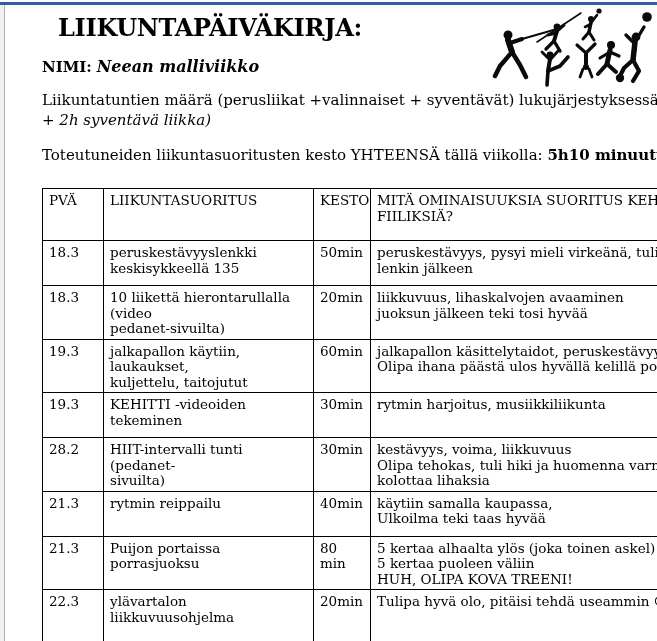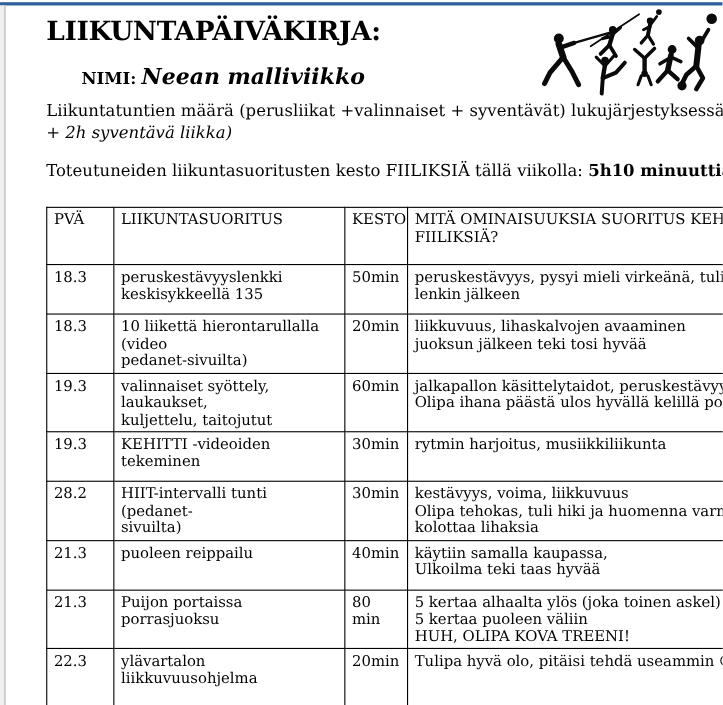--- a/index.html
+++ b/index.html
@@ -3,24 +3,24 @@
 <meta charset="utf-8">
 <style>
   html,body{margin:0;padding:0;}
   body{
     width:657px;height:641px;overflow:hidden;position:relative;
     background:#ffffff;color:#000;
     font-family:"DejaVu Serif","Liberation Serif",serif;
   }
   .top-bar{position:absolute;top:2px;left:0;width:657px;height:3px;background:#31609F;}
   .gutter{position:absolute;left:0;top:5px;width:4px;height:636px;background:#f0f0f0;border-right:1px solid #b5b5b5;}
-  .title{position:absolute;top:13px;left:42px;font-size:24px;font-weight:bold;letter-spacing:-0.3px;white-space:nowrap;}
+  .title{position:absolute;top:13px;left:58px;font-size:24px;font-weight:bold;letter-spacing:-0.3px;white-space:nowrap;}
   .nimi{position:absolute;top:57px;left:42px;font-size:15px;white-space:nowrap;}
-  .nimi .lbl{font-weight:bold;margin-left:32px;}
-  .nimi .val{font-weight:bold;font-style:italic;font-size:20px;}
+  .nimi .lbl{font-weight:bold;}
+  .nimi .val{font-weight:bold;font-style:italic;font-size:16px;}
   .para{position:absolute;left:42px;font-size:15px;line-height:20px;white-space:nowrap;}
   #para1{top:90px;}
   #para2{top:145px;}
   .it{font-style:italic;}
   .b{font-weight:bold;}
   .clipart{position:absolute;left:487px;top:6px;width:166px;height:82px;}
   table.diary{
     position:absolute;top:188px;left:42px;width:920px;
     border-collapse:collapse;table-layout:fixed;
   }
@@ -50,21 +50,21 @@
   <span class="lbl">NIMI:</span>
   <span class="val">Neean malliviikko</span>
 </div>
 
 <div class="para" id="para1">
   <div><span>Liikuntatuntien määrä (perusliikat +valinnaiset + syventävät) lukujärjestyksessä: </span></div>
   <div class="it">+ 2h syventävä liikka)</div>
 </div>
 
 <div class="para" id="para2">
-  <span>Toteutuneiden liikuntasuoritusten kesto FIILIKSIÄ tällä viikolla: </span><span class="b">5h10 minuuttia</span>
+  <span>Toteutuneiden liikuntasuoritusten kesto YHTEENSÄ tällä viikolla: </span><span class="b">5h10 minuuttia</span>
 </div>
 
 <svg class="clipart" viewBox="0 0 166 82" fill="none" stroke="#0a0a0a" stroke-linecap="round" stroke-linejoin="round">
 
   <g>
     <circle cx="21" cy="29" r="4.5" fill="#0a0a0a" stroke="none"></circle>
     <path d="M21,34 L25,46" stroke-width="6"></path>
     <path d="M23,37 L35,33" stroke-width="4"></path>
     <path d="M35,33 L70,23" stroke-width="2"></path>
     <path d="M25,46 L13,60 L8,70" stroke-width="4.5"></path>
@@ -156,21 +156,21 @@
   <tr style="height:46px;">
     <td class="date">18.3</td>
     <td>10 liikettä hierontarullalla (video
 pedanet-sivuilta)</td>
     <td class="dur">20min</td>
     <td>liikkuvuus, lihaskalvojen avaaminen
 juoksun jälkeen teki tosi hyvää</td>
   </tr>
   <tr style="height:45px;">
     <td class="date">19.3</td>
-    <td>valinnaiset syöttely, laukaukset,
+    <td>jalkapallon käytiin, laukaukset,
 kuljettelu, taitojutut</td>
     <td class="dur">60min</td>
     <td>jalkapallon käsittelytaidot, peruskestävyys
 Olipa ihana päästä ulos hyvällä kelillä potkimaan</td>
   </tr>
   <tr style="height:45px;">
     <td class="date">19.3</td>
     <td>KEHITTI -videoiden tekeminen</td>
     <td class="dur">30min</td>
     <td>rytmin harjoitus, musiikkiliikunta</td>
@@ -179,21 +179,21 @@
     <td class="date">28.2</td>
     <td>HIIT-intervalli tunti (pedanet-
 sivuilta)</td>
     <td class="dur">30min</td>
     <td>kestävyys, voima, liikkuvuus
 Olipa tehokas, tuli hiki ja huomenna varmaan
 kolottaa lihaksia</td>
   </tr>
   <tr style="height:45px;">
     <td class="date">21.3</td>
-    <td>puoleen reippailu</td>
+    <td>rytmin reippailu</td>
     <td class="dur">40min</td>
     <td>käytiin samalla kaupassa,
 Ulkoilma teki taas hyvää</td>
   </tr>
   <tr style="height:45px;">
     <td class="date">21.3</td>
     <td>Puijon portaissa porrasjuoksu</td>
     <td class="dur">80 min</td>
     <td>5 kertaa alhaalta ylös (joka toinen askel)
 5 kertaa puoleen väliin

